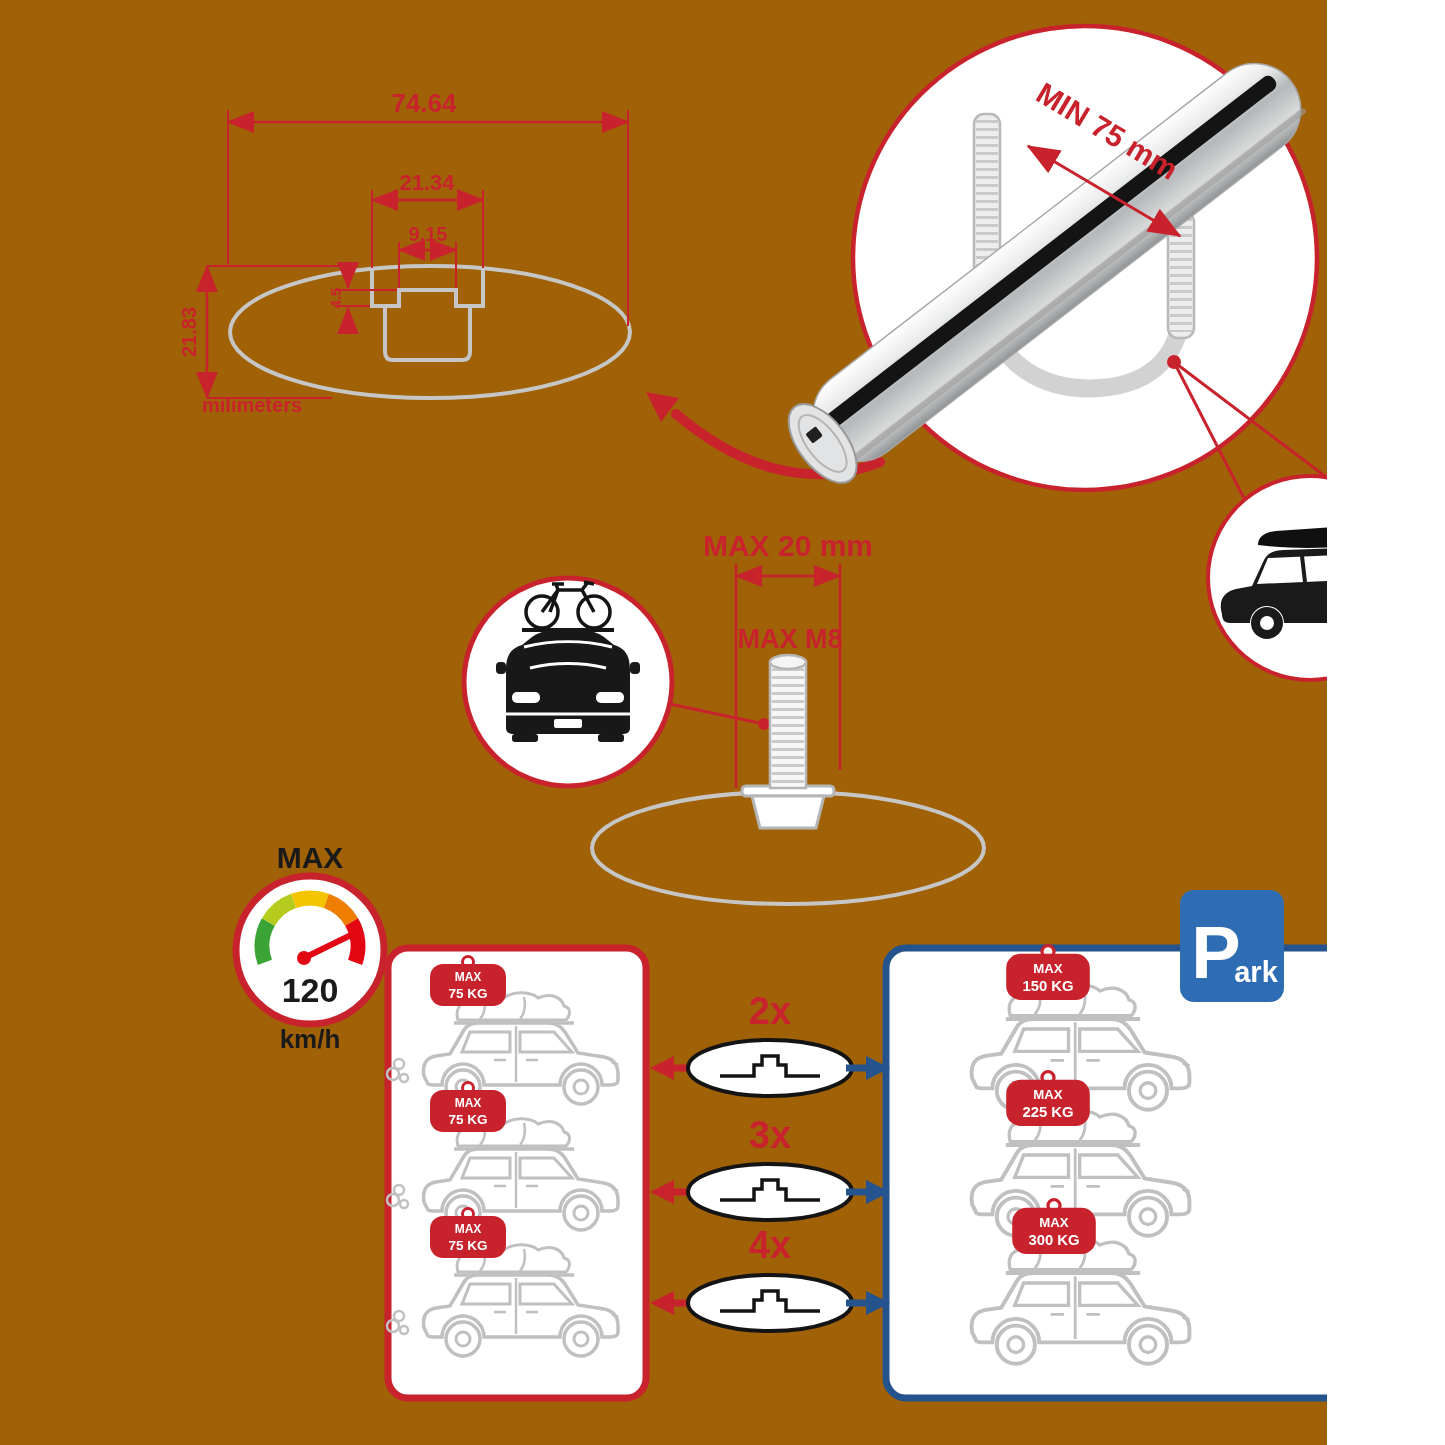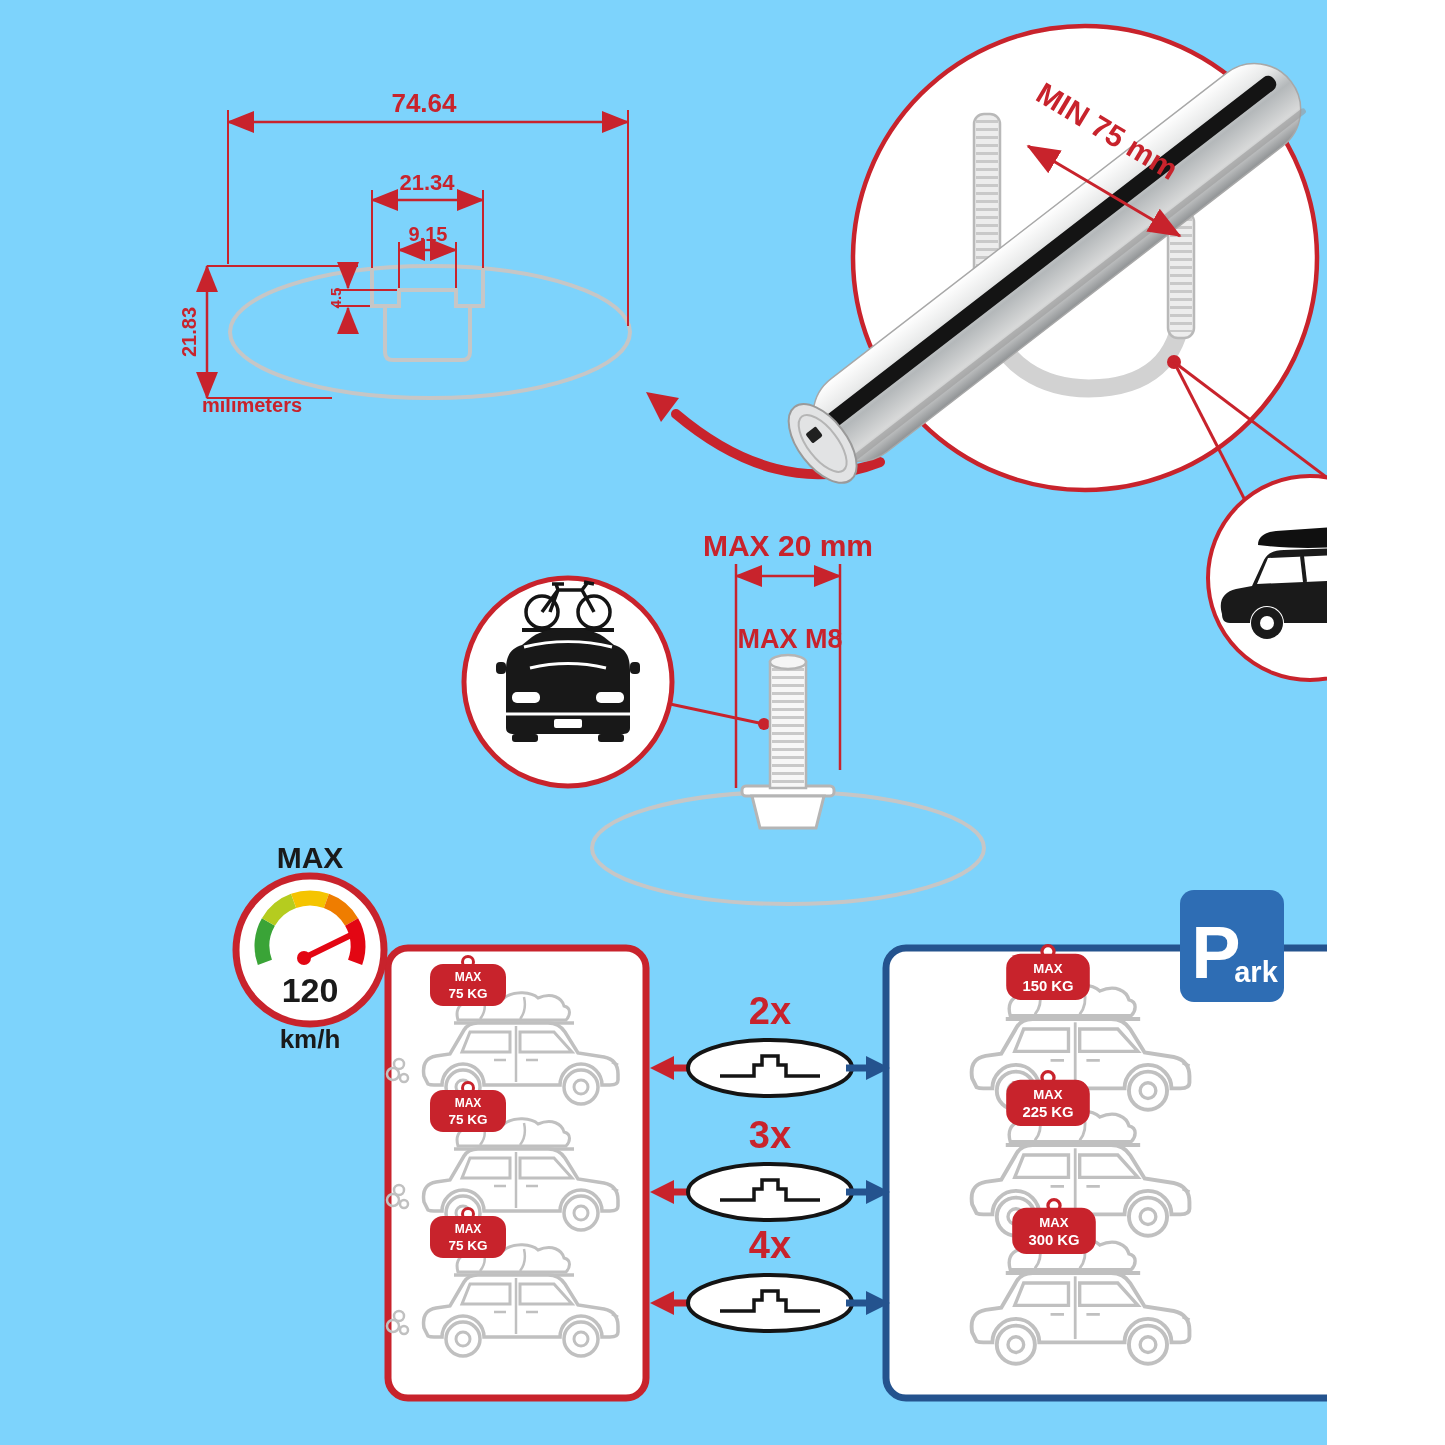--- a/index.html
+++ b/index.html
@@ -1,16 +1,16 @@
 <!DOCTYPE html>
 <html><head>
 <meta charset="utf-8">
 <style>
   html,body{margin:0;padding:0;background:#fff;}
-  .stage{position:relative;width:1327px;height:1445px;background:#7dd3fc;overflow:hidden;}
+  .stage{position:relative;width:1327px;height:1445px;background:#a16207;overflow:hidden;}
   svg{position:absolute;left:0;top:0;}
   svg text{font-family:"Liberation Sans",sans-serif;}
   .dim{fill:#c8232c;font-weight:bold;}
   .blk{fill:#1a1a1a;font-weight:bold;}
   .wht{fill:#ffffff;font-weight:bold;}
 </style>
 </head>
 <body>
 
 <div class="stage">

